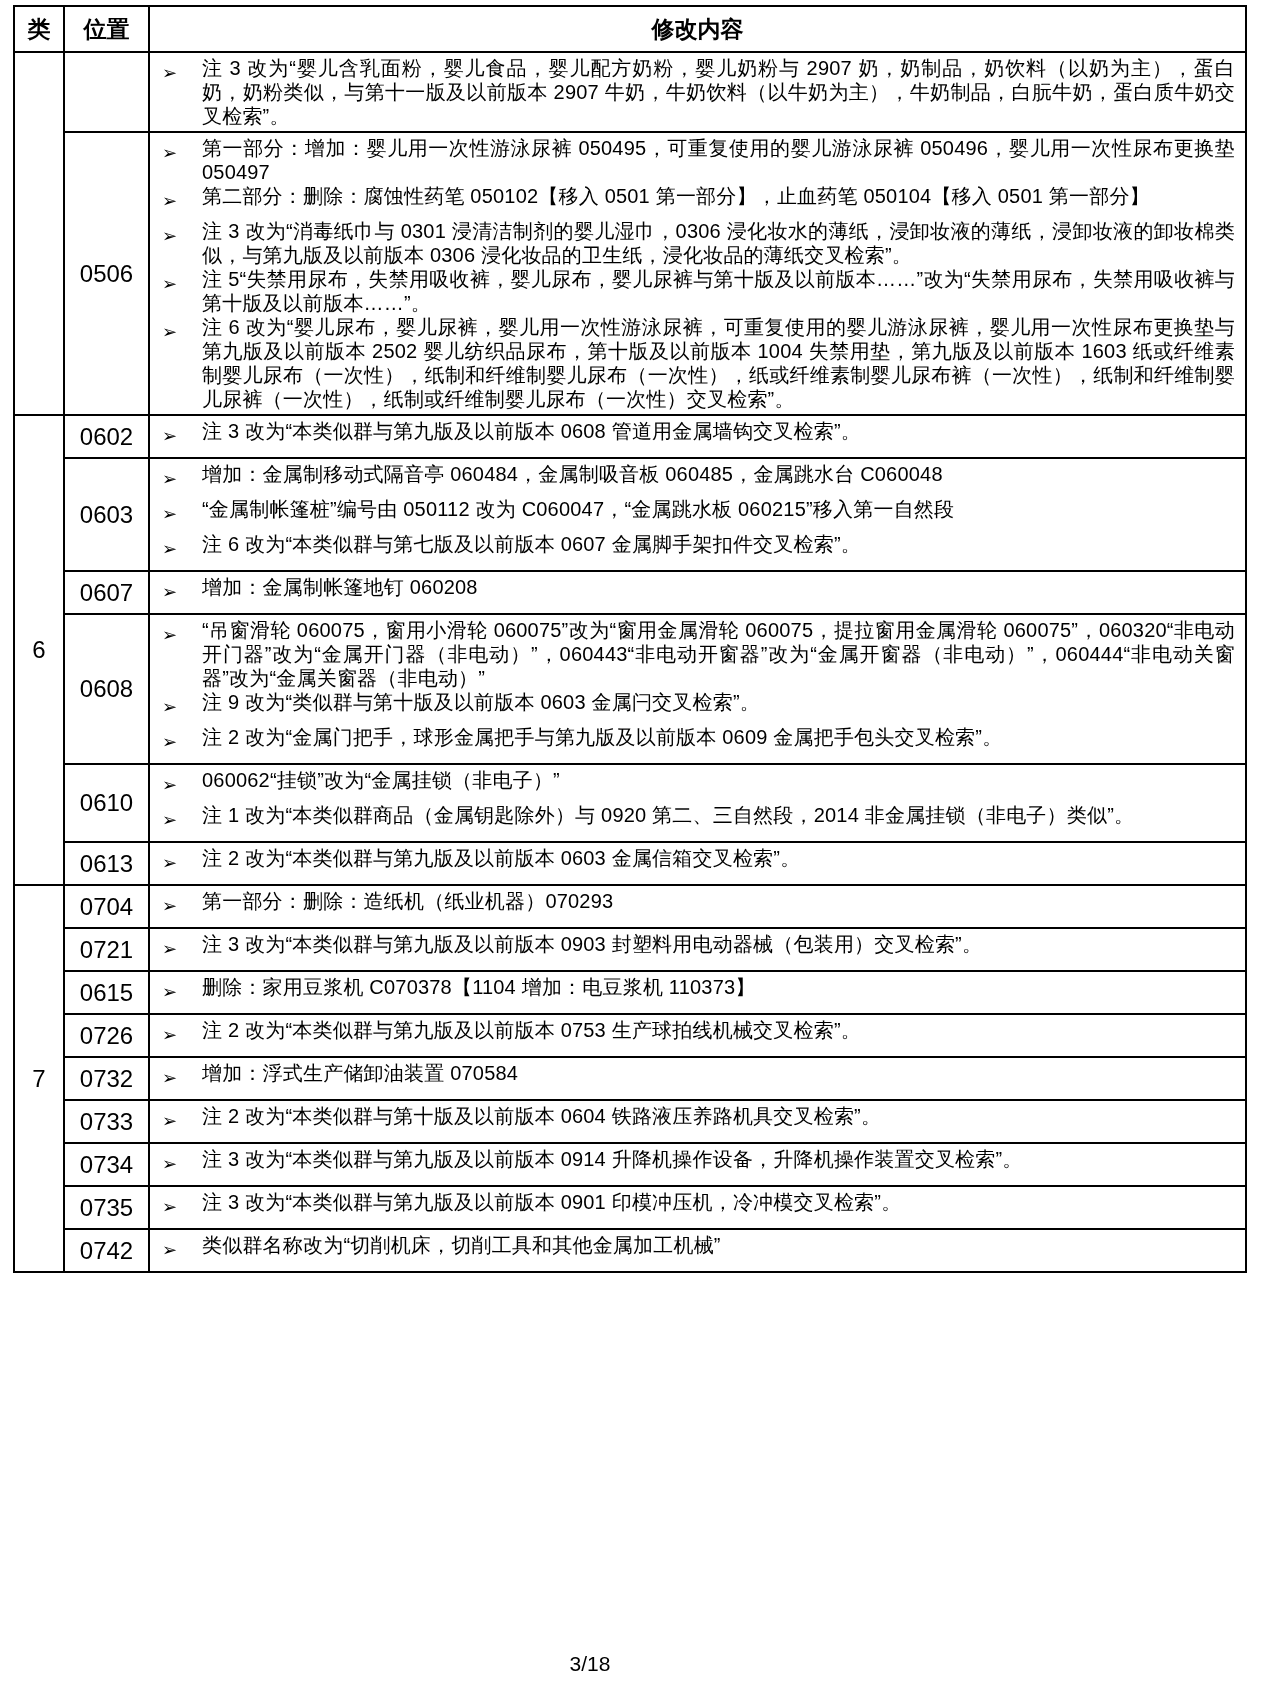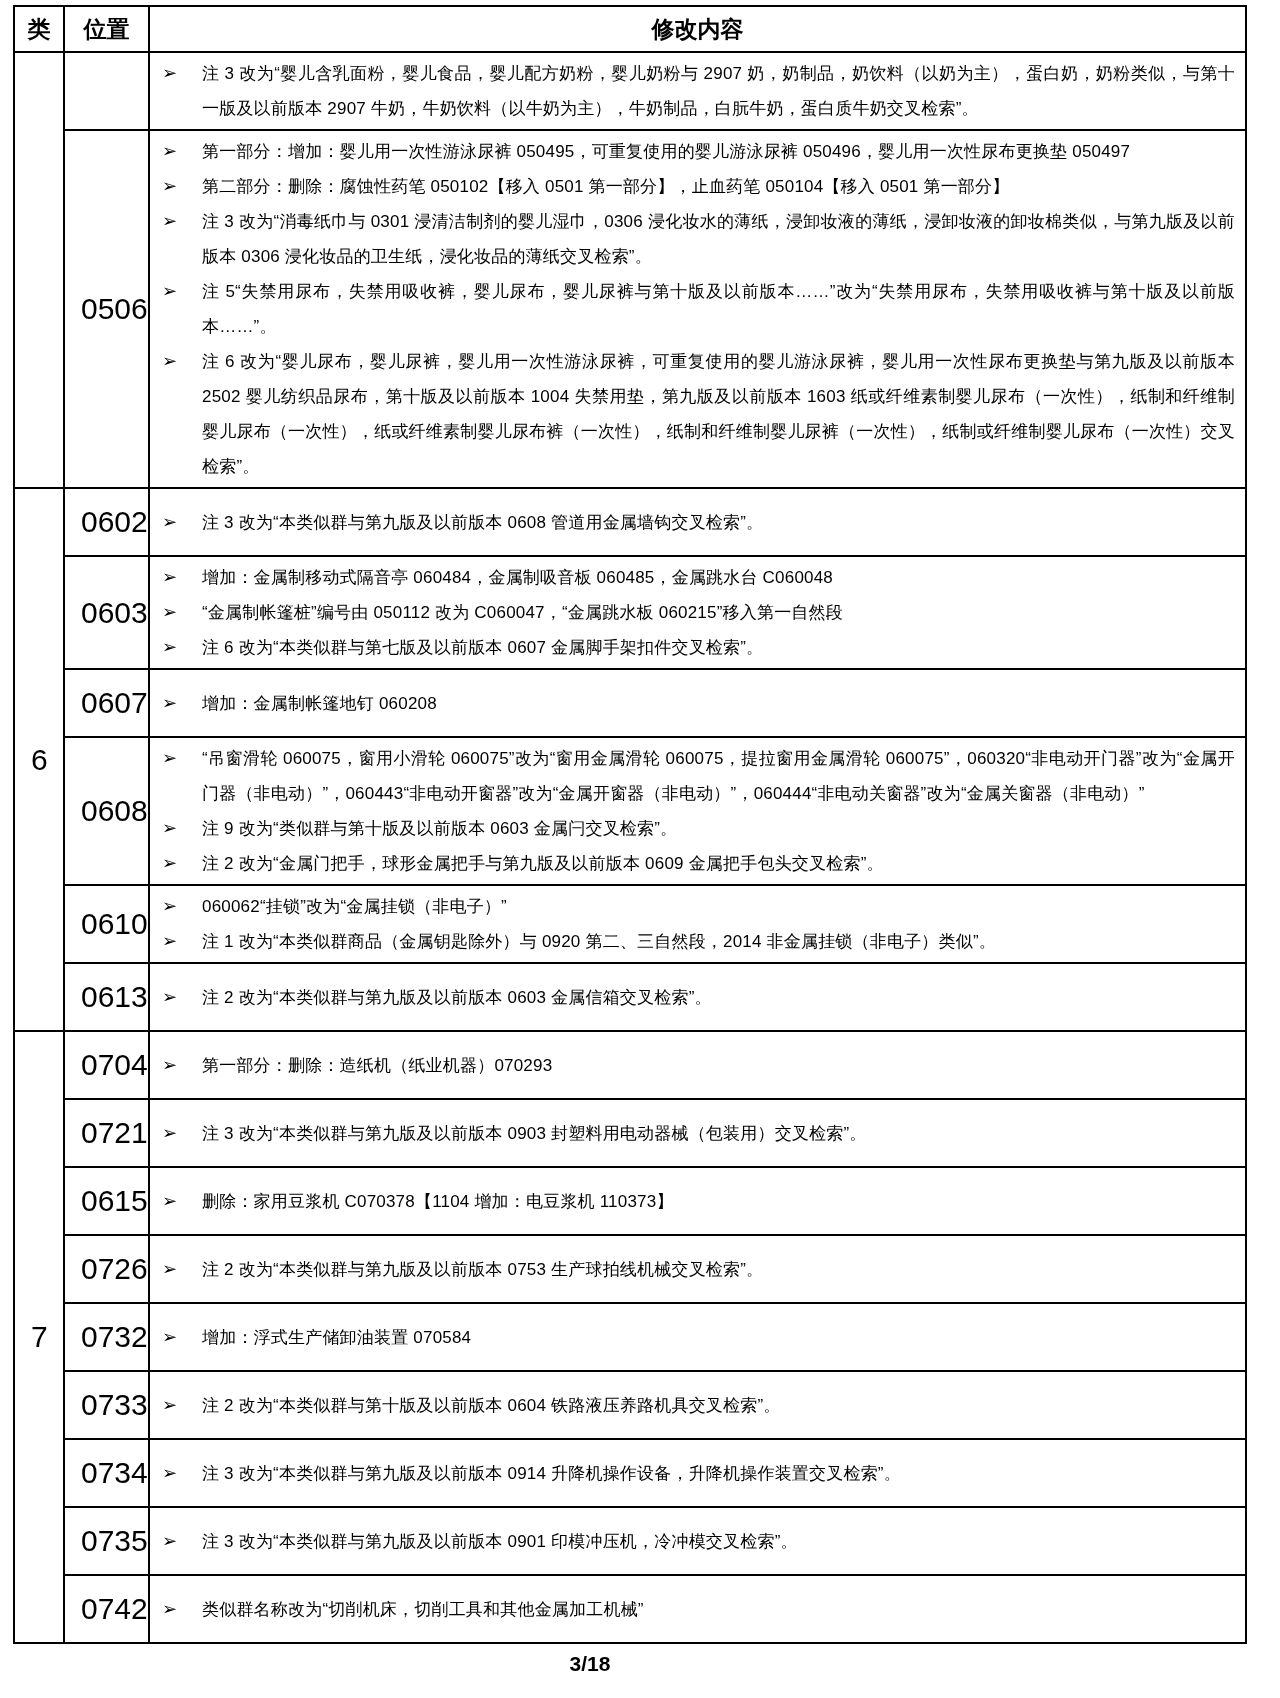--- a/index.html
+++ b/index.html
@@ -33,51 +33,50 @@
   .doc-table th {
     font-size: 23px;
     font-weight: bold;
     text-align: center;
     padding: 6px 2px;
     height: 32px;
   }
   td.class-cell,
   td.pos-cell {
     text-align: center;
-    font-size: 30px;
-    padding: 16px;
+    font-size: 24px;
+    padding: 6px;
   }
   td.content-cell {
     padding: 3px 10px 3px 12px;
   }
   .bullet-item {
     display: flex;
     align-items: flex-start;
   }
   .bullet-marker {
     flex: 0 0 40px;
     font-size: 18px;
     line-height: 35px;
     color: #000;
   }
   .bullet-text {
     flex: 1 1 auto;
-    font-size: 17px;
-    line-height: 35px;
+    font-size: 20px;
+    line-height: 24px;
     text-align: justify;
     letter-spacing: 0.2px;
   }
   .footer {
     position: absolute;
     left: 0;
     width: 1180px;
     top: 1652px;
     text-align: center;
     font-size: 21px;
-    font-weight: bold;
   }
 </style>
 </head>
 <body>
 
 <div class="page">
   <table class="doc-table">
     <colgroup>
       <col style="width:50px">
       <col style="width:85px">

